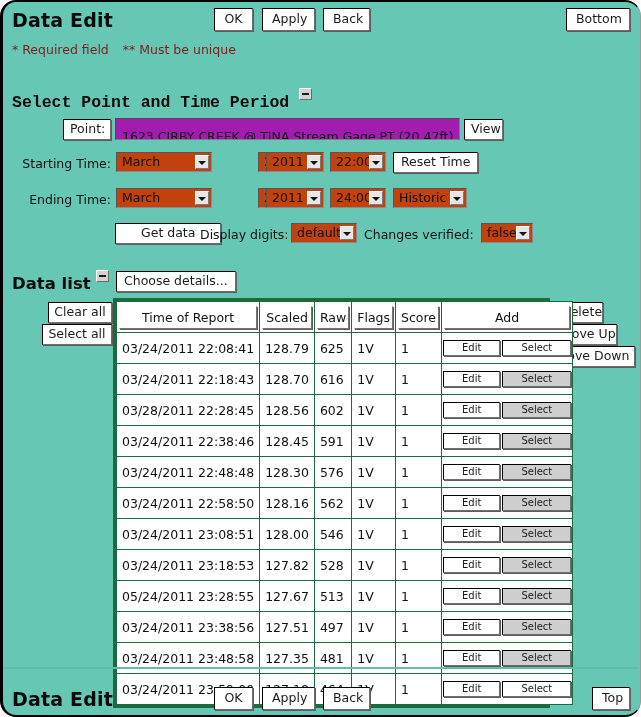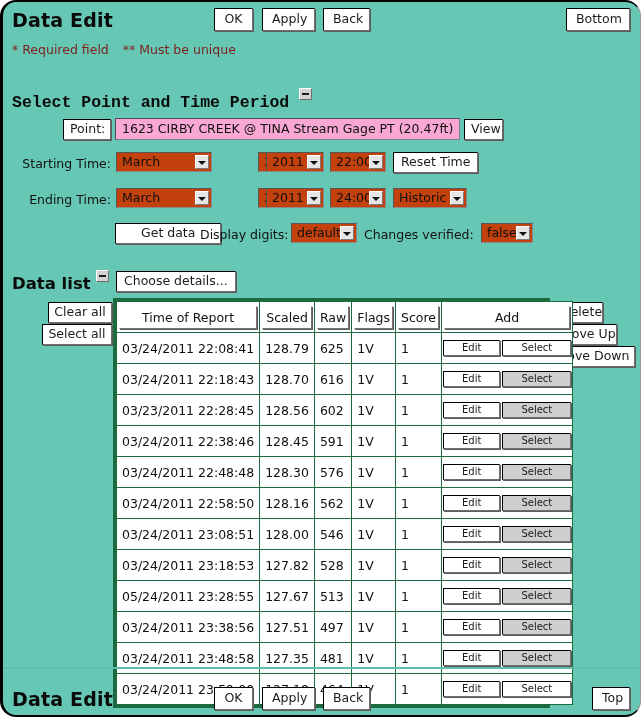--- a/index.html
+++ b/index.html
@@ -44,28 +44,28 @@
     white-space: nowrap;
     cursor: default;
     vertical-align: middle;
   }
   .btn.pressed {
     background: #cfcfcf;
   }
 
   .txtfield {
     box-sizing: border-box;
-    background: #f9a8d4;
+    background: #a21caf;
     border: 1px solid #7e7e7e;
     border-top-color: #4d4d4d;
     border-left-color: #4d4d4d;
     font-family: "DejaVu Sans", "Liberation Sans", sans-serif;
     font-size: 12.5px;
     color: #101010;
-    padding: 2px 6px;
+    padding: 10px 6px;
     line-height: 1;
     white-space: nowrap;
     overflow: hidden;
   }
 
   
   .sel {
     position: relative;
     display: inline-block;
     box-sizing: border-box;
@@ -398,21 +398,21 @@
           </tr>
           <tr>
             <td class="cell c-time">03/24/2011 22:18:43</td>
             <td class="cell c-scal">128.70</td>
             <td class="cell c-raw">616</td>
             <td class="cell c-flag">1V</td>
             <td class="cell c-score">1</td>
             <td class="actions c-add"><span class="btn">Edit</span><span class="btn pressed">Select</span></td>
           </tr>
           <tr>
-            <td class="cell c-time">03/23/2011 22:28:45</td>
+            <td class="cell c-time">03/28/2011 22:28:45</td>
             <td class="cell c-scal">128.56</td>
             <td class="cell c-raw">602</td>
             <td class="cell c-flag">1V</td>
             <td class="cell c-score">1</td>
             <td class="actions c-add"><span class="btn">Edit</span><span class="btn pressed">Select</span></td>
           </tr>
           <tr>
             <td class="cell c-time">03/24/2011 22:38:46</td>
             <td class="cell c-scal">128.45</td>
             <td class="cell c-raw">591</td>

